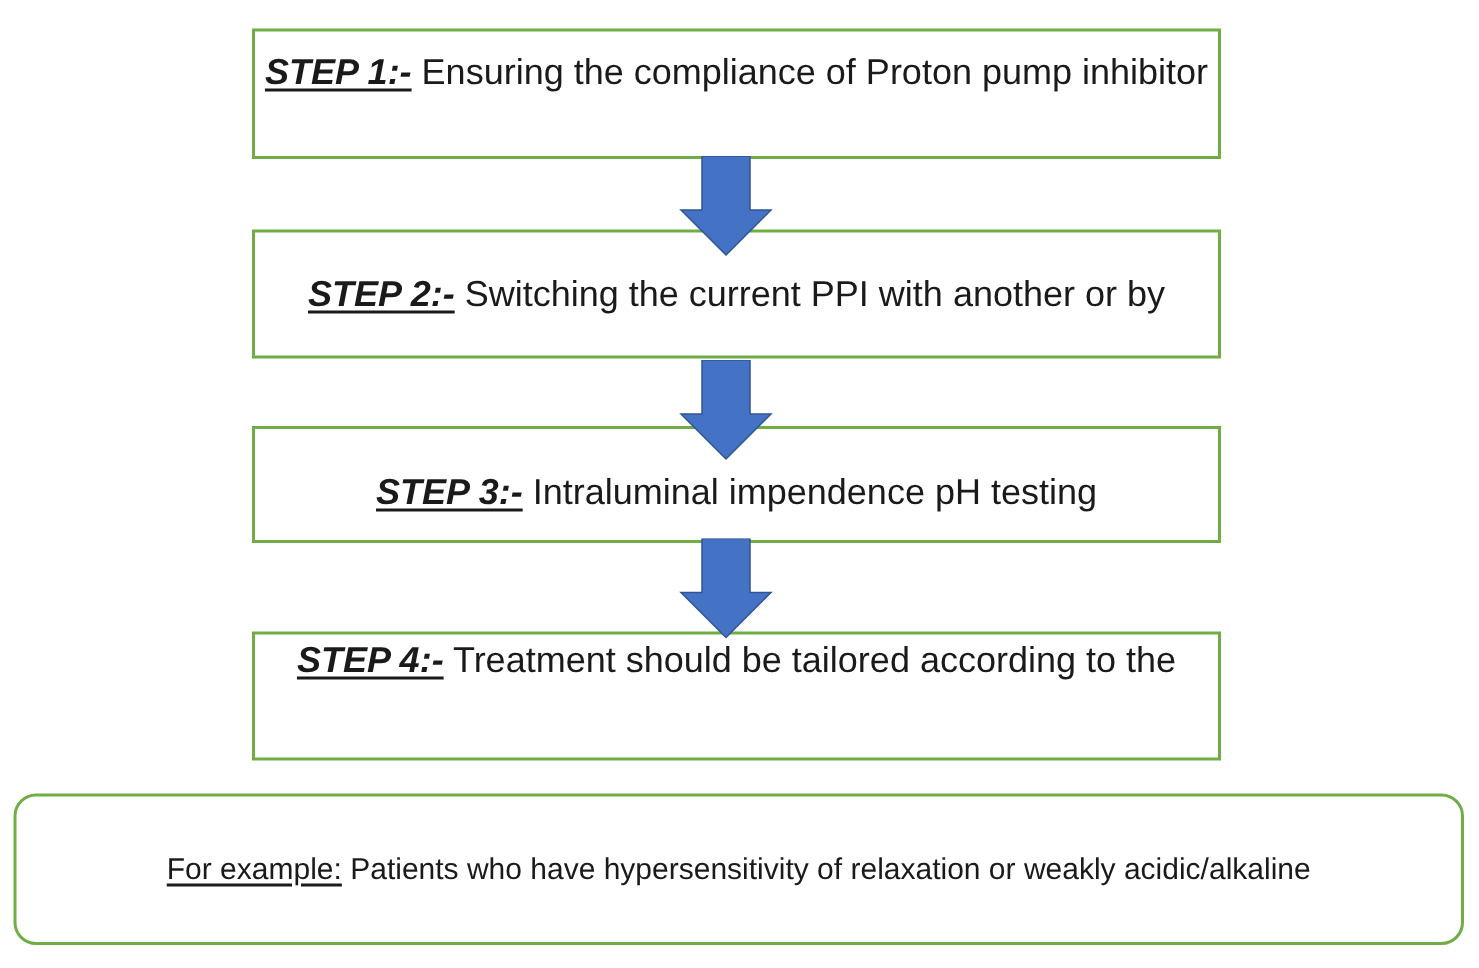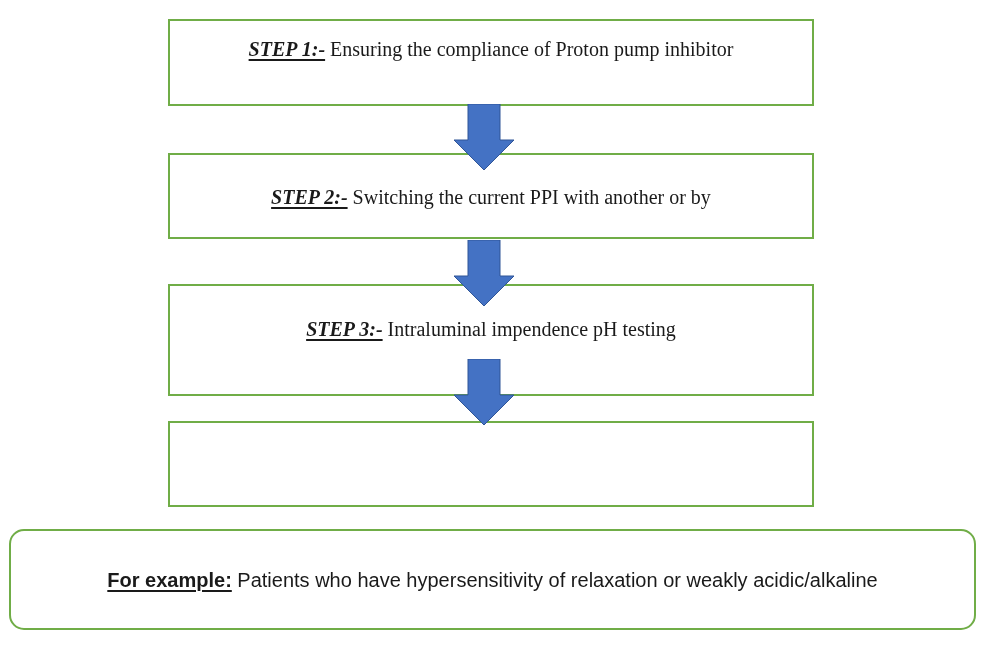--- a/index.html
+++ b/index.html
@@ -19,24 +19,23 @@
       position: absolute;
       left: 168px;
       width: 646px;
       box-sizing: border-box;
       border: 2px solid #70ad47;
       background: #ffffff;
       display: flex;
       flex-direction: column;
       align-items: center;
       text-align: left;
-      font-size: 20px;
+      font-size: 24px;
       line-height: 30px;
       z-index: 1;
-      font-family: Liberation Serif, serif;
     }
     .step-label {
       font-weight: bold;
       font-style: italic;
       text-decoration: underline;
       text-underline-offset: 3px;
     }
     .arrow {
       position: absolute;
       z-index: 2;
@@ -53,21 +52,21 @@
       background: #ffffff;
       display: flex;
       flex-direction: column;
       justify-content: center;
       align-items: center;
       text-align: center;
       font-size: 20px;
       line-height: 30px;
     }
     .example-label {
-      font-weight: bold;
+      font-weight: normal;
       text-decoration: underline;
       text-underline-offset: 3px;
     }
   </style>
 </head>
 <body>
 
 <div class="step-box" style="top:19px; height:87px; padding-top:13px;">
   <div>
     <span class="step-label">STEP 1:-</span><span> Ensuring the compliance of Proton pump inhibitor</span>
@@ -81,30 +80,33 @@
 <div class="step-box" style="top:153px; height:86px; padding-top:27px;">
   <div>
     <span class="step-label">STEP 2:-</span><span> Switching the current PPI with another or by</span>
   </div>
 </div>
 
 <svg class="arrow" style="left:452px; top:240px;" width="64" height="68" viewBox="0 0 64 68">
   <polygon points="16,0 48,0 48,36 62,36 32,66 2,36 16,36" fill="#4472c4" stroke="#2f5597" stroke-width="1"></polygon>
 </svg>
 
-<div class="step-box" style="top:284px; height:112px; padding-top:28px;">
+<div class="step-box" style="top:284px; height:78px; padding-top:28px;">
   <div>
     <span class="step-label">STEP 3:-</span><span> Intraluminal impendence pH testing</span>
   </div>
 </div>
 
 <svg class="arrow" style="left:452px; top:359px;" width="64" height="68" viewBox="0 0 64 68">
   <polygon points="16,0 48,0 48,36 62,36 32,66 2,36 16,36" fill="#4472c4" stroke="#2f5597" stroke-width="1"></polygon>
 </svg>
 
 <div class="step-box" style="top:421px; height:86px; padding-top:3px;">
+  <div>
+    <span class="step-label">STEP 4:-</span><span> Treatment should be tailored according to the</span>
+  </div>
 </div>
 
 <div class="example-box">
   <div>
     <span class="example-label">For example:</span><span> Patients who have hypersensitivity of relaxation or weakly acidic/alkaline</span>
   </div>
 </div>
 
 </body></html>

